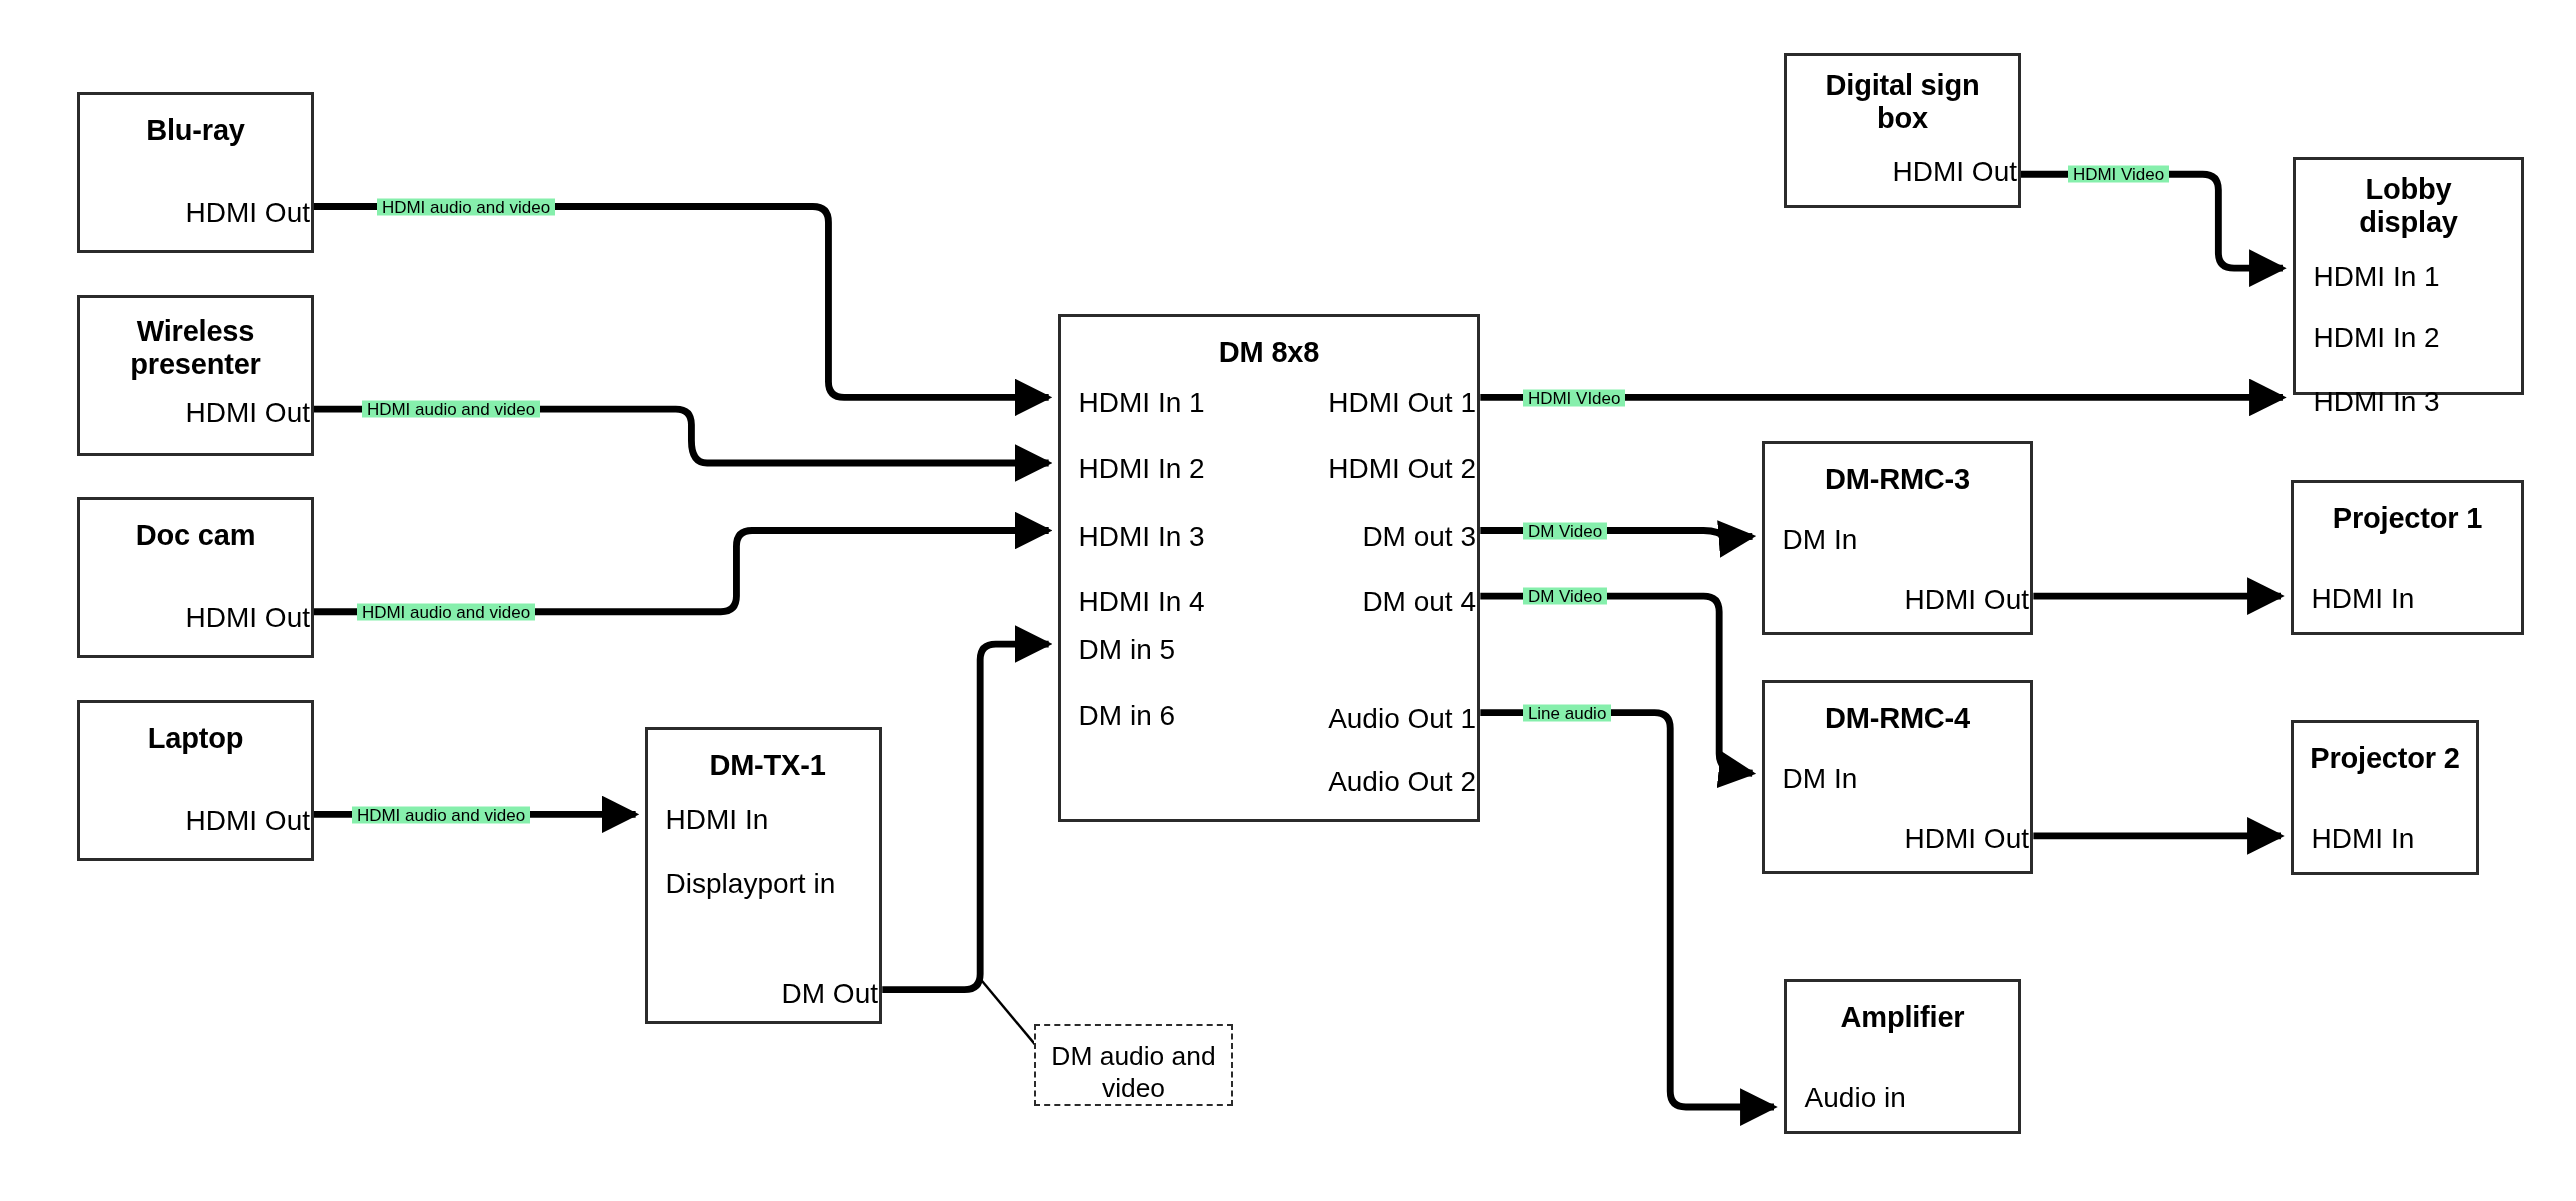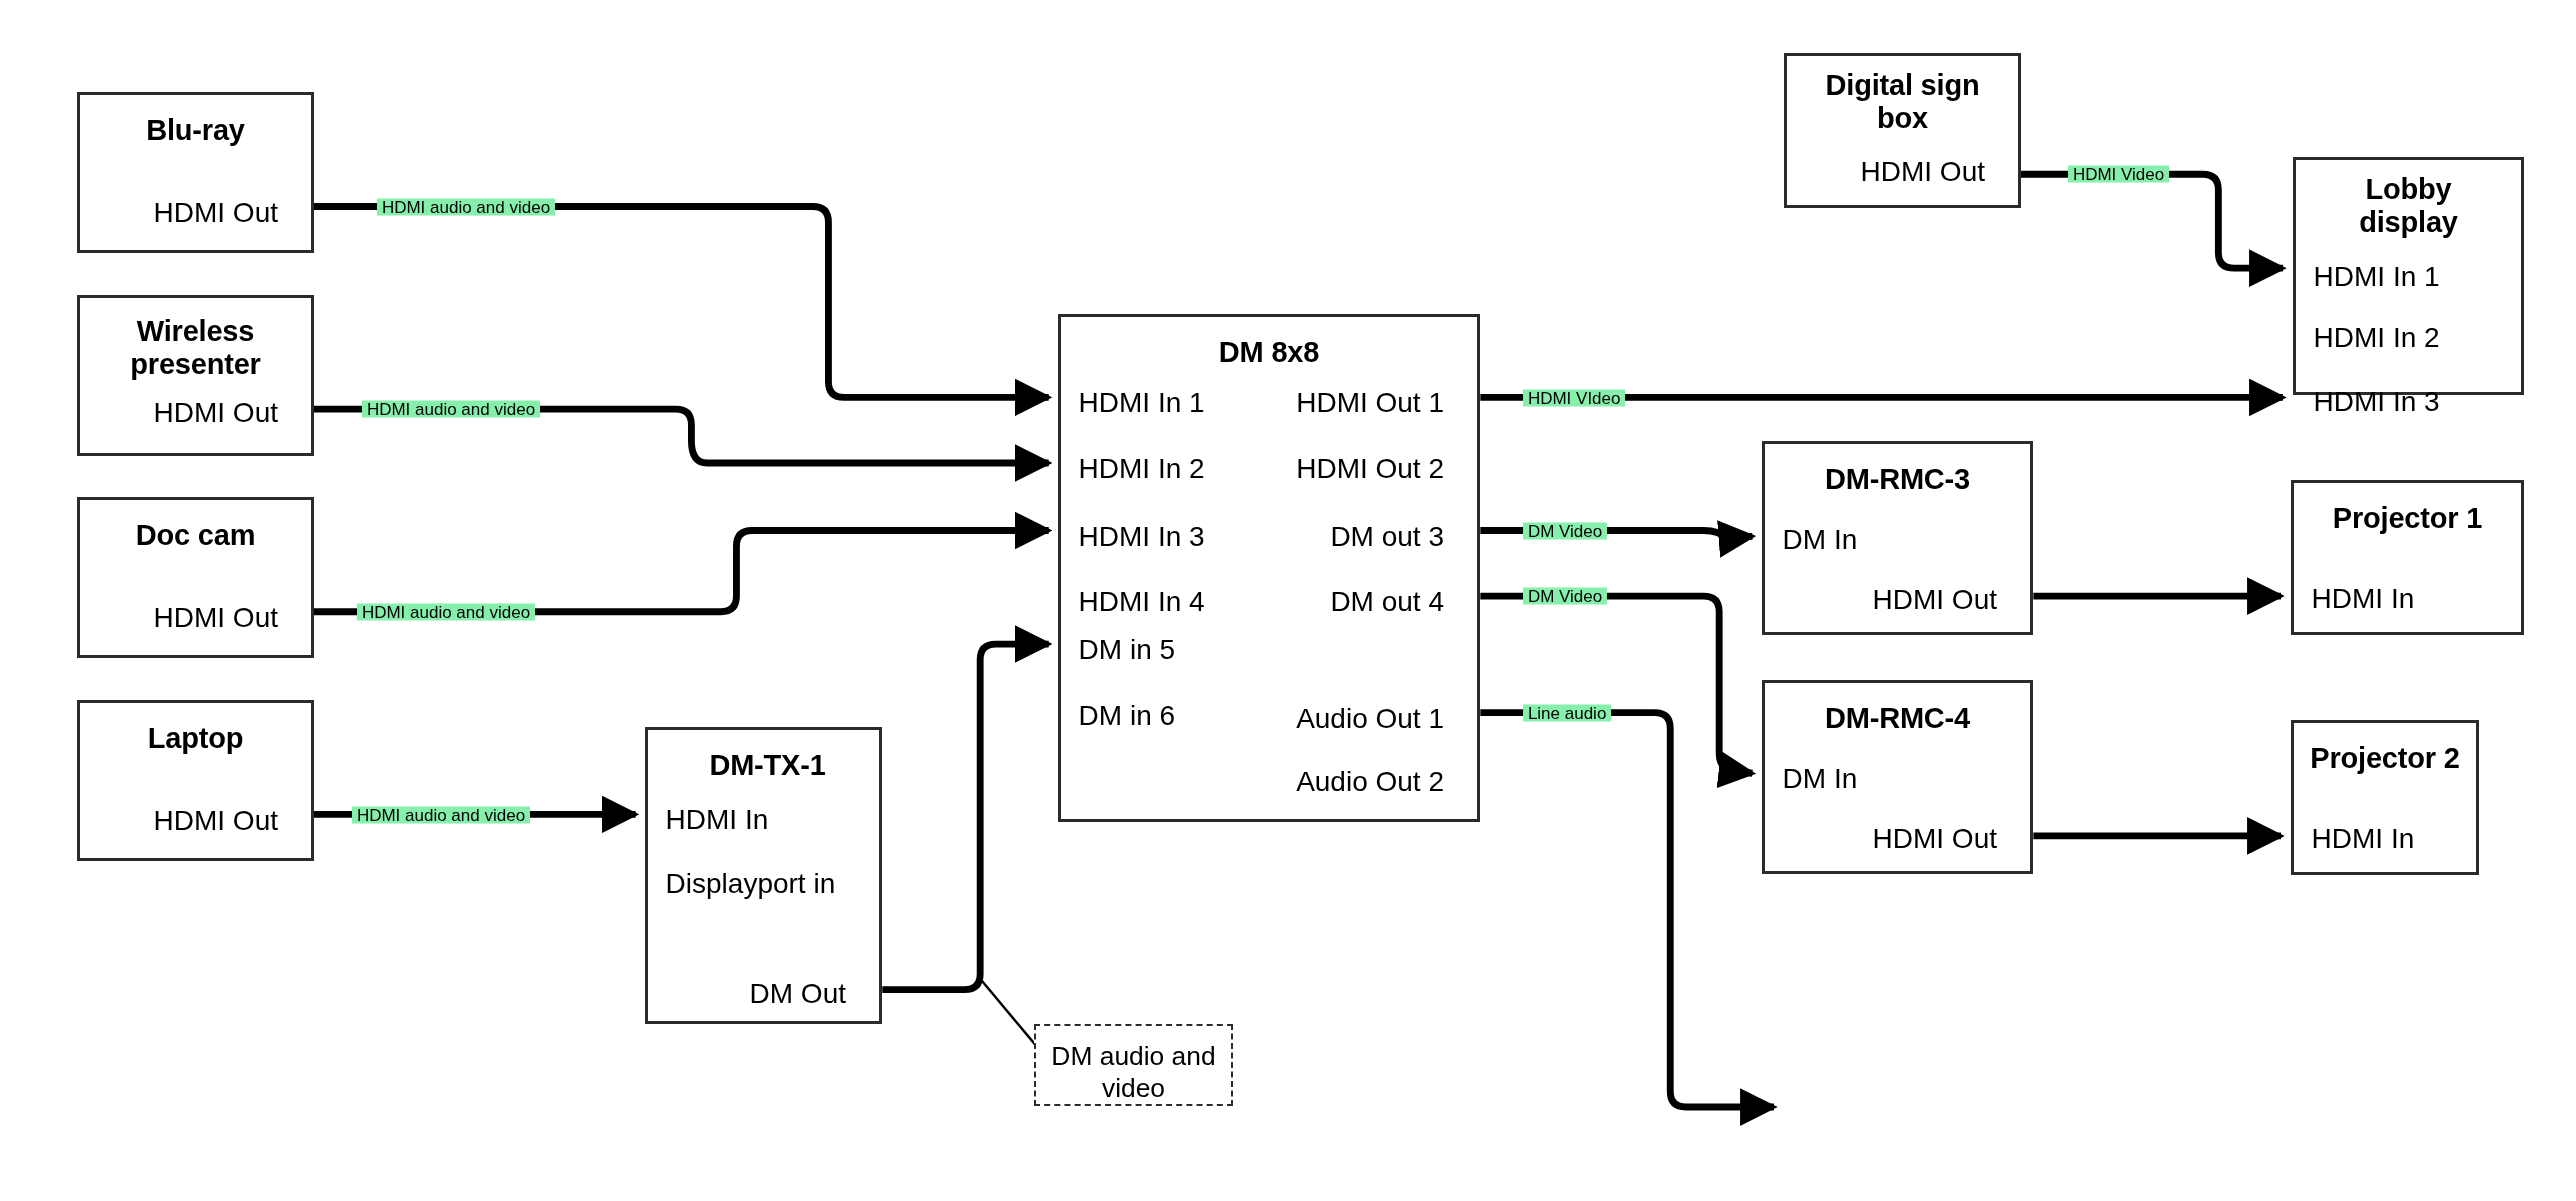--- a/index.html
+++ b/index.html
@@ -44,21 +44,21 @@
     letter-spacing: -0.2px;
   }
   .port {
     position: absolute;
     font-size: 28px;
     color: #000000;
     white-space: nowrap;
     line-height: 1;
   }
   .port.left   { left: 17.6px;  text-align: left; }
-  .port.right  { right: 33px; }
+  .port.right  { right: 1px; }
   .dashed-text {
     position: absolute;
     left: 5.9px;
     right: 5.9px;
     text-align: center;
     font-size: 26.4px;
     color: #000000;
     line-height: 1.22;
   }
   .edge-label {
@@ -187,20 +187,24 @@
   <div class="node" style="left:2291px; top:480px; width:233px; height:155px;">
     <div class="node-title" style="top:18.6px;">Projector 1</div>
     <div class="port left" style="top:102px;">HDMI In</div>
   </div>
 
   <div class="node" style="left:2291px; top:720px; width:188px; height:155px;">
     <div class="node-title" style="top:18.6px;">Projector 2</div>
     <div class="port left" style="top:102px;">HDMI In</div>
   </div>
 
+  <div class="node" style="left:1784px; top:979px; width:237px; height:155px;">
+    <div class="node-title" style="top:18.6px;">Amplifier</div>
+    <div class="port left" style="top:102px;">Audio in</div>
+  </div>
 
   <div class="node dashed" style="left:1034px; top:1024px; width:199px; height:82px;">
     <div class="dashed-text" style="top:13.7px;">DM audio and video</div>
   </div>
 
   <div class="edge-label" style="left:377px;  top:207px;">HDMI audio and video</div>
   <div class="edge-label" style="left:362px;  top:409px;">HDMI audio and video</div>
   <div class="edge-label" style="left:357px;  top:612px;">HDMI audio and video</div>
   <div class="edge-label" style="left:352px;  top:815px;">HDMI audio and video</div>
   <div class="edge-label" style="left:2068px; top:174px;">HDMI Video</div>

